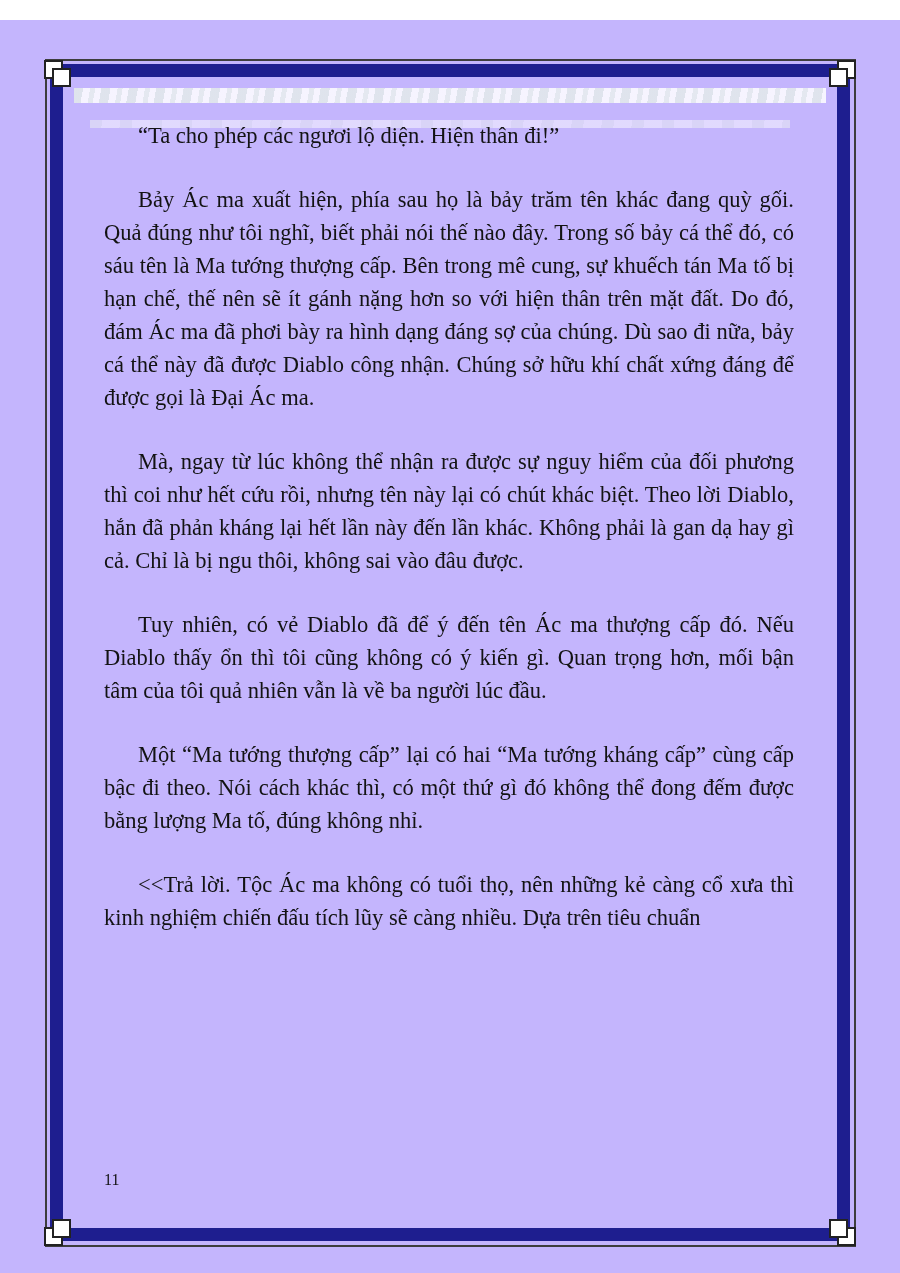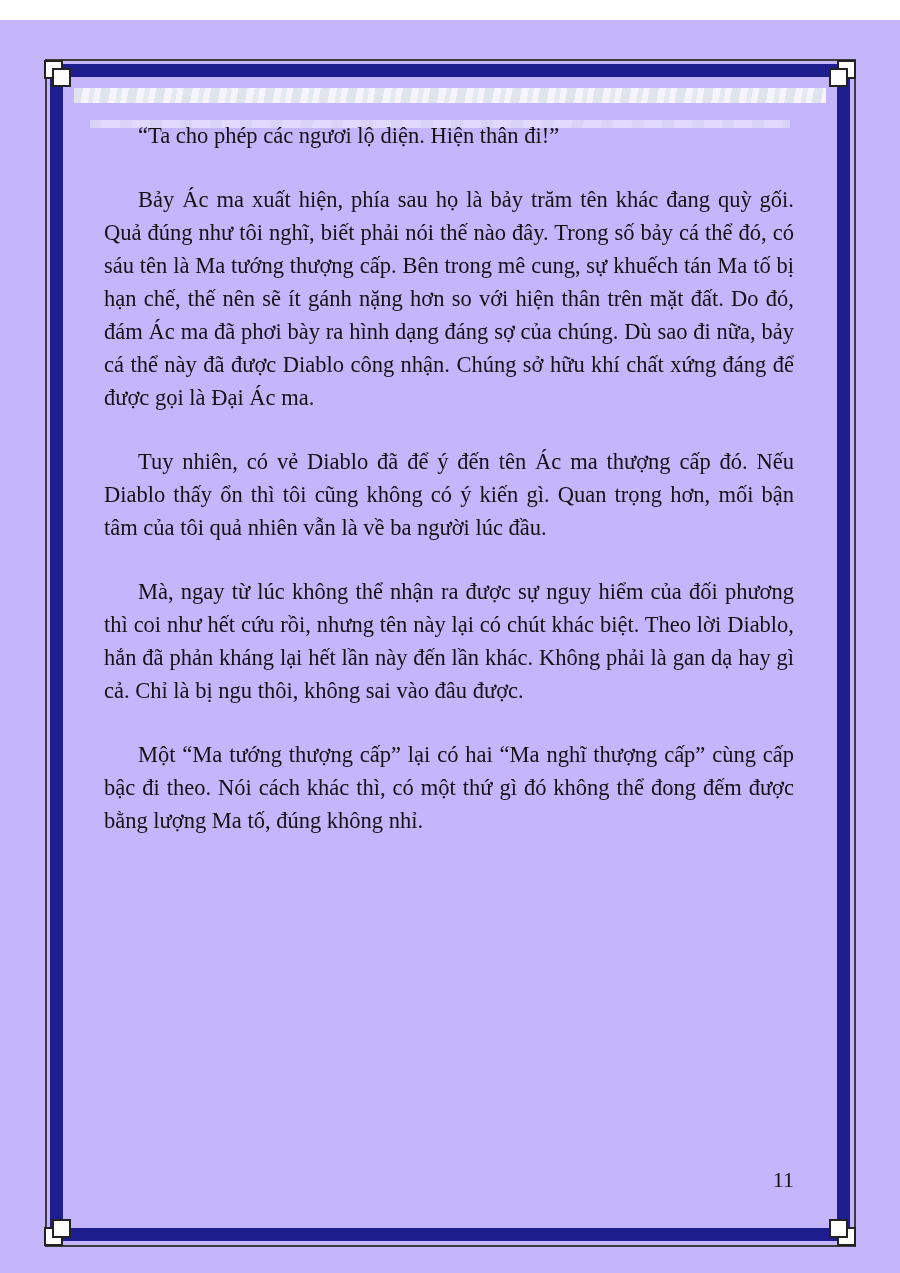--- a/index.html
+++ b/index.html
@@ -81,22 +81,22 @@
   }
   .content p {
     margin: 0 0 31px 0;
     text-indent: 34px;
   }
 
   .page-number {
     position: absolute;
     left: 104px; top: 1146px;
     width: 690px;
-    text-align: right;
-    font-size: 22px;
+    text-align: left;
+    font-size: 16px;
     line-height: 28px;
   }
 </style>
 </head>
 <body>
 
 <div class="page">
 
   <div class="ghost-band"></div>
   <div class="ghost-band-2"></div>
@@ -117,20 +117,21 @@
     <div class="sq bl2"></div>
   </div>
   <div>
     <div class="sq br1"></div>
     <div class="sq br2"></div>
   </div>
 
   <div class="content">
     <p>“Ta cho phép các ngươi lộ diện. Hiện thân đi!”</p>
     <p>Bảy Ác ma xuất hiện, phía sau họ là bảy trăm tên khác đang quỳ gối. Quả đúng như tôi nghĩ, biết phải nói thế nào đây. Trong số bảy cá thể đó, có sáu tên là Ma tướng thượng cấp. Bên trong mê cung, sự khuếch tán Ma tố bị hạn chế, thế nên sẽ ít gánh nặng hơn so với hiện thân trên mặt đất. Do đó, đám Ác ma đã phơi bày ra hình dạng đáng sợ của chúng. Dù sao đi nữa, bảy cá thể này đã được Diablo công nhận. Chúng sở hữu khí chất xứng đáng để được gọi là Đại Ác ma.</p>
+    <p>Mà, ngay từ lúc không thể nhận ra được sự nguy hiểm của đối phương thì coi như hết cứu rồi, nhưng tên này lại có chút khác biệt. Theo lời Diablo, hắn đã phản kháng lại hết lần này đến lần khác. Không phải là gan dạ hay gì cả. Chỉ là bị ngu thôi, không sai vào đâu được.</p>
     <p>Tuy nhiên, có vẻ Diablo đã để ý đến tên Ác ma thượng cấp đó. Nếu Diablo thấy ổn thì tôi cũng không có ý kiến gì. Quan trọng hơn, mối bận tâm của tôi quả nhiên vẫn là về ba người lúc đầu.</p>
-    <p>Mà, ngay từ lúc không thể nhận ra được sự nguy hiểm của đối phương thì coi như hết cứu rồi, nhưng tên này lại có chút khác biệt. Theo lời Diablo, hắn đã phản kháng lại hết lần này đến lần khác. Không phải là gan dạ hay gì cả. Chỉ là bị ngu thôi, không sai vào đâu được.</p>
-    <p>Một “Ma tướng thượng cấp” lại có hai “Ma nghĩ thượng cấp” cùng cấp bậc đi theo. Nói cách khác thì, có một thứ gì đó không thể đong đếm được bằng lượng Ma tố, đúng không nhỉ.</p>
+    <p>Một “Ma tướng thượng cấp” lại có hai “Ma tướng kháng cấp” cùng cấp bậc đi theo. Nói cách khác thì, có một thứ gì đó không thể đong đếm được bằng lượng Ma tố, đúng không nhỉ.</p>
+    <p>&lt;&lt;Trả lời. Tộc Ác ma không có tuổi thọ, nên những kẻ càng cổ xưa thì kinh nghiệm chiến đấu tích lũy sẽ càng nhiều. Dựa trên tiêu chuẩn</p>
   </div>
 
   <div class="page-number">11</div>
 
 </div>
 
 </body></html>

